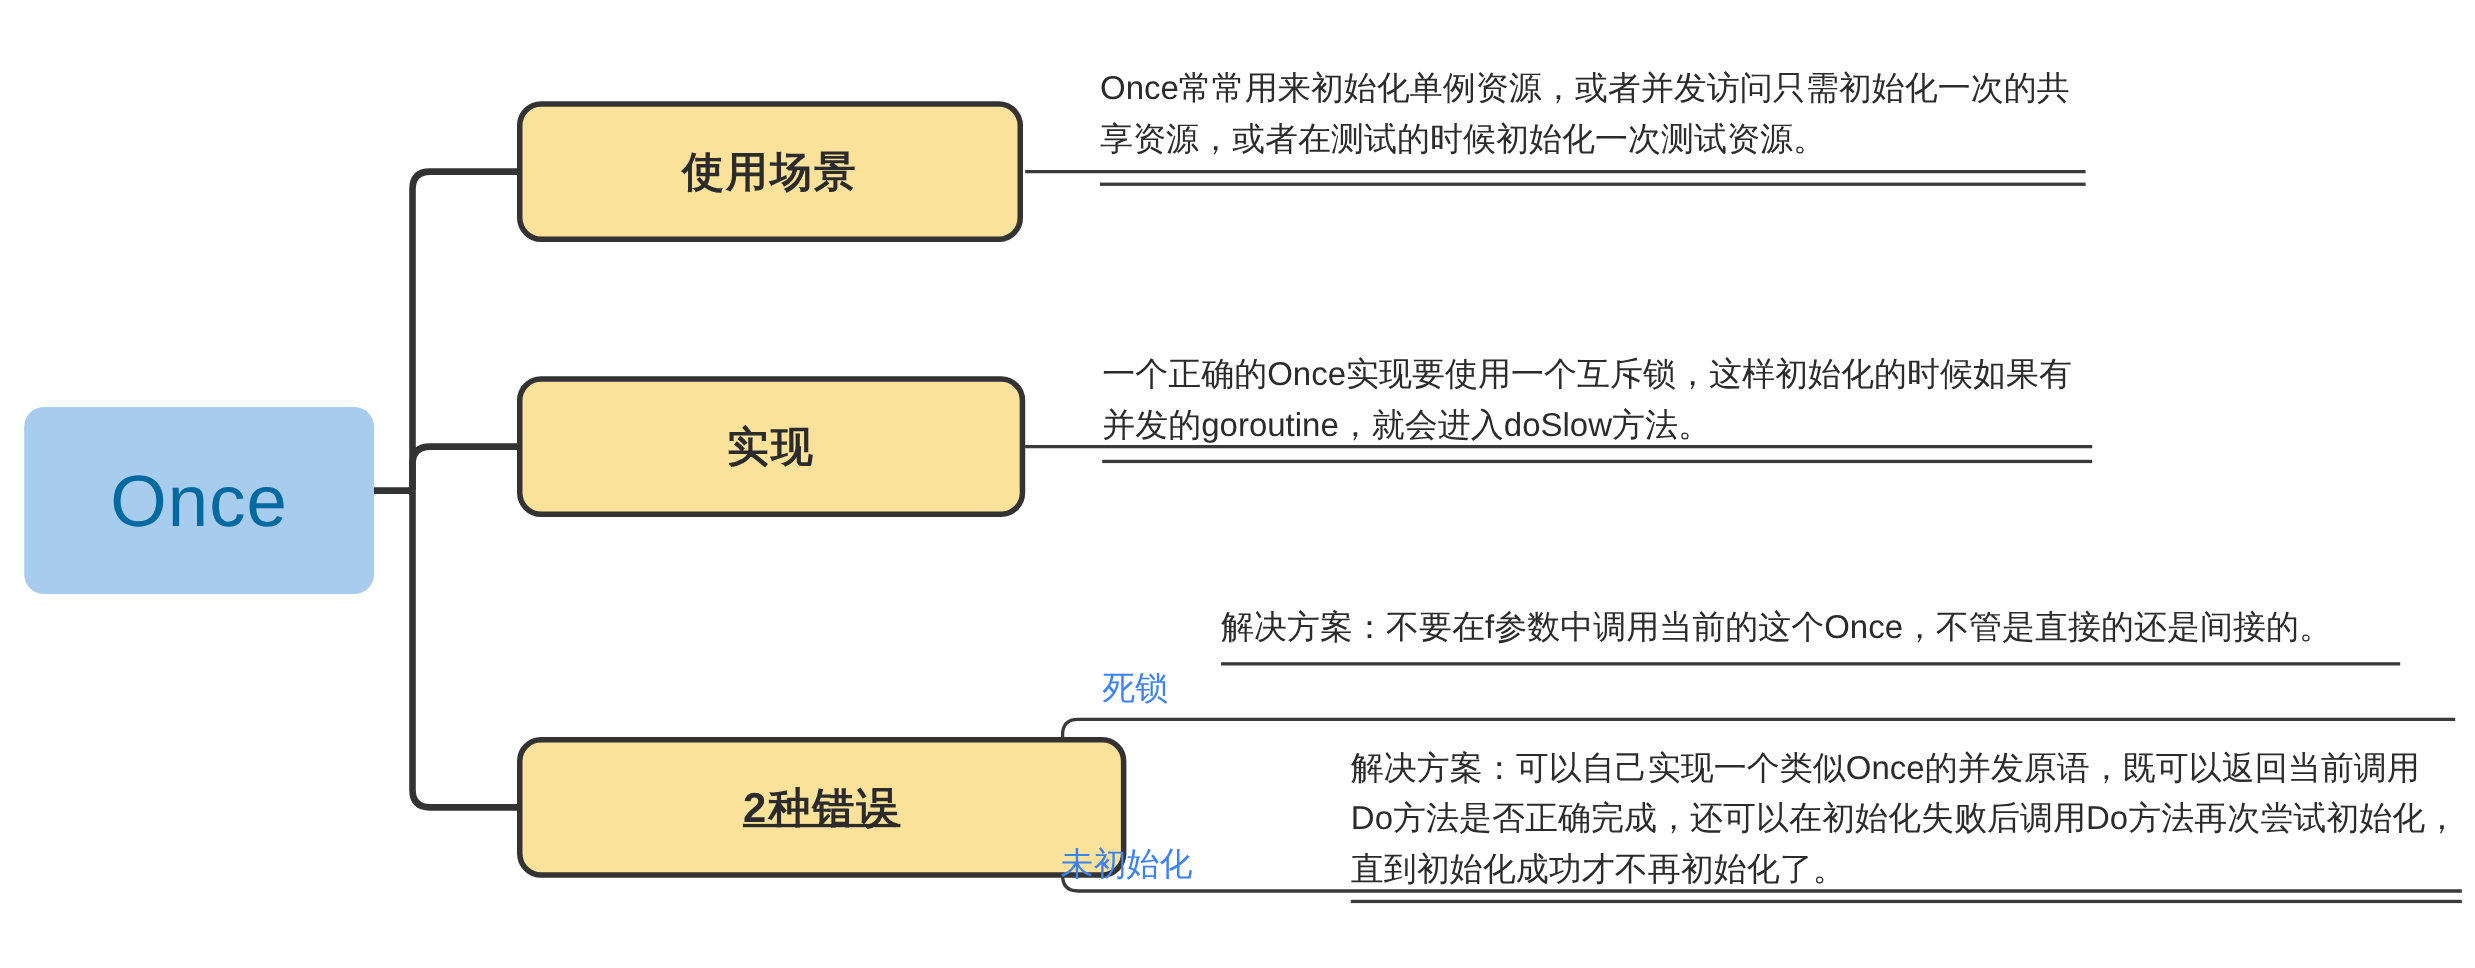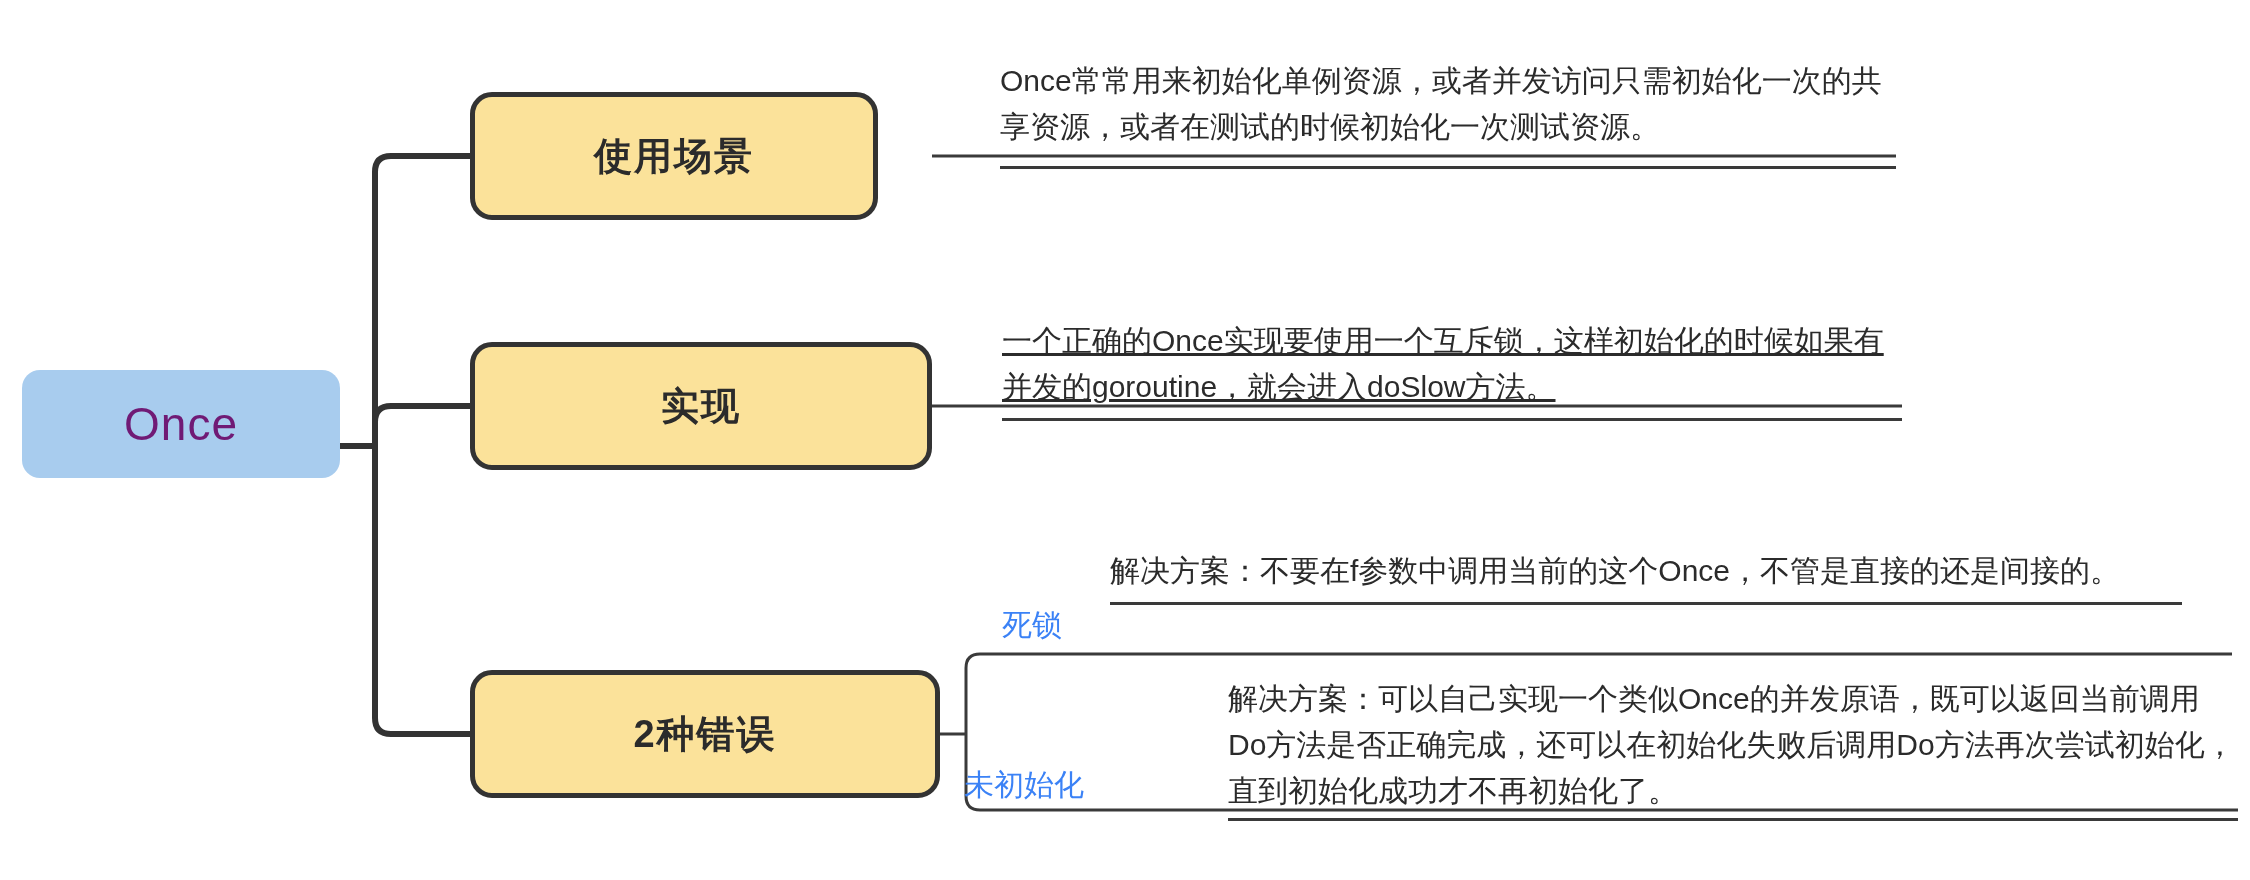--- a/index.html
+++ b/index.html
@@ -32,40 +32,40 @@
     box-sizing: border-box;
     display: flex;
     align-items: center;
     justify-content: center;
     text-align: center;
   }
   .root-node {
     left: 22px;
     top: 370px;
     width: 318px;
-    height: 108px;
+    height: 170px;
     background: #A8CCEE;
     border-radius: 18px;
-    color: #701a75;
-    font-size: 46px;
+    color: #0369a1;
+    font-size: 66px;
     font-weight: 400;
     letter-spacing: 1px;
   }
   .branch-node {
     background: #FBE29A;
     border: 5px solid #333333;
     border-radius: 22px;
     color: #2b2b2b;
     font-size: 38px;
     font-weight: bold;
     letter-spacing: 2px;
   }
-  .branch-1 { left: 470px; top: 92px;  width: 408px; height: 128px; }
+  .branch-1 { left: 470px; top: 92px;  width: 460px; height: 128px; }
   .branch-2 { left: 470px; top: 342px; width: 462px; height: 128px; }
-  .branch-3 { left: 470px; top: 670px; width: 470px; height: 128px; }
+  .branch-3 { left: 470px; top: 670px; width: 554px; height: 128px; text-decoration: underline; }
 
   .sub-label {
     position: absolute;
     font-size: 30px;
     color: #3b82f6;
     white-space: nowrap;
   }
   .sub-label-1 { left: 1002px; top: 605px; }
   .sub-label-2 { left: 964px; top: 765px; }
 
@@ -81,21 +81,20 @@
     left: 1000px;
     top: 58px;
     width: 896px;
     padding-bottom: 16px;
   }
   .leaf-2 {
     left: 1002px;
     top: 318px;
     width: 900px;
     padding-bottom: 8px;
-    text-decoration: underline;
   }
   .leaf-3 {
     left: 1110px;
     top: 548px;
     width: 1072px;
     padding-bottom: 8px;
   }
   .leaf-4 {
     left: 1228px;
     top: 676px;

